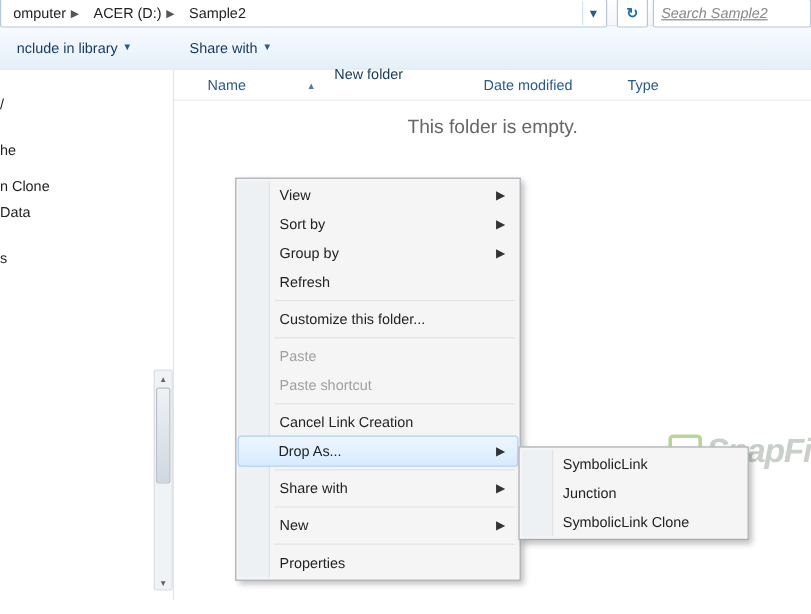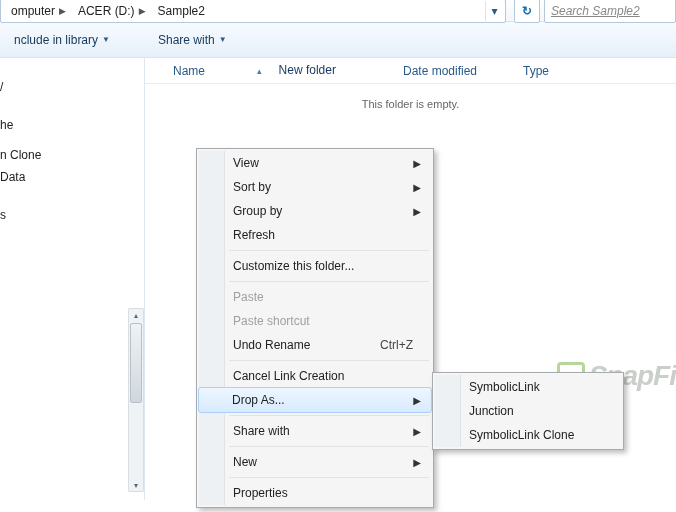--- a/index.html
+++ b/index.html
@@ -9,21 +9,21 @@
   .addressbar { height: 22px; display: flex; align-items: center; border-bottom: 1px solid #d6e5f5; background: linear-gradient(#fdfefe, #f2f7fc); }
   .breadcrumb { flex: 1; height: 24px; border: 1px solid #b5c7d8; margin: 0 4px 0 0; background: #fff; display: flex; align-items: center; padding-left: 4px; border-radius: 2px; position: relative; }
   .crumb { display: flex; align-items: center; height: 100%; padding: 0 6px; color: #222; cursor: pointer; }
   .crumb .chev { margin-left: 4px; color: #555; font-size: 9px; }
   .addr-right { display: flex; align-items: center; position: absolute; right: 2px; top: 0; bottom: 0; }
   .addr-btn { width: 18px; height: 20px; display: flex; align-items: center; justify-content: center; border-left: 1px solid #d6e5f5; cursor: pointer; color: #2a5a8a; }
   .refresh-btn { width: 26px; height: 24px; border: 1px solid #b5c7d8; background: #fff; margin: 0 4px; display: flex; align-items: center; justify-content: center; border-radius: 2px; color: #1a6fb0; font-weight: bold; cursor: pointer; }
   .searchbox { width: 132px; height: 24px; border: 1px solid #b5c7d8; background: #fff; margin-right: 0; border-radius: 2px; display: flex; align-items: center; padding: 0 6px; color: #888; font-style: italic; text-decoration: underline; }
 
   
-  .toolbar { height: 36px; background: linear-gradient(#f7fbff, #e6f0f9); border-bottom: 1px solid #d6e5f5; display: flex; padding-left: 4px; }
+  .toolbar { height: 36px; background: linear-gradient(#f7fbff, #e6f0f9); border-bottom: 1px solid #d6e5f5; display: flex; align-items: center; padding-left: 4px; }
   .tool-item { padding: 4px 10px; color: #13395e; cursor: pointer; display: flex; align-items: center; font-size: 12px; }
   .tool-item .dd { font-size: 8px; margin-left: 4px; color: #2a5a8a; }
   .tool-item.space { margin-left: 28px; }
   .tool-item.space2 { margin-left: 32px; margin-top: 44px; }
 
   
   .main { display: flex; height: calc(100% - 70px); }
   .sidebar { width: 145px; border-right: 1px solid #e0e8ef; padding-top: 10px; position: relative; }
   .side-item { padding: 4px 4px 4px 0; color: #222; font-size: 12px; white-space: nowrap; overflow: hidden; }
   .side-scroll { position: absolute; right: 0; top: 250px; bottom: 8px; width: 16px; background: #f0f3f6; border: 1px solid #d9dee3; border-radius: 2px; }
@@ -31,21 +31,21 @@
   .side-scroll .arr { position: absolute; left: 0; right: 0; height: 12px; display: flex; align-items: center; justify-content: center; font-size: 8px; color: #666; }
   .side-scroll .arr.up { top: 0; }
   .side-scroll .arr.dn { bottom: 0; }
 
   .content { flex: 1; position: relative; }
   .col-headers { height: 26px; border-bottom: 1px solid #e8edf2; display: flex; align-items: center; color: #2a5a8a; font-size: 12px; }
   .col { padding: 0 8px; display: flex; align-items: center; height: 100%; border-right: 1px solid transparent; }
   .col.name { width: 250px; padding-left: 28px; }
   .col.date { width: 120px; }
   .col .sort { margin-left: 52px; font-size: 9px; color: #5a7a9a; }
-  .empty-msg { text-align: center; color: #666; margin-top: 14px; font-size: 11px; }
+  .empty-msg { text-align: center; color: #666; margin-top: 14px; font-size: 16px; }
 
   
   .ctx { position: absolute; background: #f5f5f5; border: 1px solid #a7abb0; box-shadow: 3px 3px 5px rgba(0,0,0,.25); padding: 2px; font-size: 12px; }
   .ctx.main-menu { left: 196px; top: 148px; width: 238px; }
   .ctx .strip { position: absolute; left: 2px; top: 2px; bottom: 2px; width: 26px; background: #eef1f4; border-right: 1px solid #e0e3e6; }
   .ctx-item { position: relative; padding: 5px 8px 5px 34px; color: #222; cursor: pointer; display: flex; align-items: center; }
   .ctx-item.disabled { color: #a0a0a0; cursor: default; }
   .ctx-item.hl { background: linear-gradient(#eef6ff, #d7ebff); border: 1px solid #aecff7; border-radius: 3px; margin: -1px; padding: 5px 7px 5px 33px; }
   .ctx-item .arrow { position: absolute; right: 10px; font-size: 10px; color: #333; }
   .ctx-item .shortcut { position: absolute; right: 18px; color: #444; }
@@ -165,24 +165,20 @@
   <div class="ctx-item">
     <span>Customize this folder...</span>
   </div>
   <div class="ctx-sep"></div>
   <div class="ctx-item disabled">
     <span>Paste</span>
   </div>
   <div class="ctx-item disabled">
     <span>Paste shortcut</span>
   </div>
-  <div class="ctx-item">
-    <span>Undo Rename</span>
-    <span class="shortcut">Ctrl+Z</span>
-  </div>
   <div class="ctx-sep"></div>
   <div class="ctx-item">
     <span>Cancel Link Creation</span>
   </div>
   <div class="ctx-item hl">
     <span>Drop As...</span>
     <span class="arrow">▶</span>
   </div>
   <div class="ctx-sep"></div>
   <div class="ctx-item">

